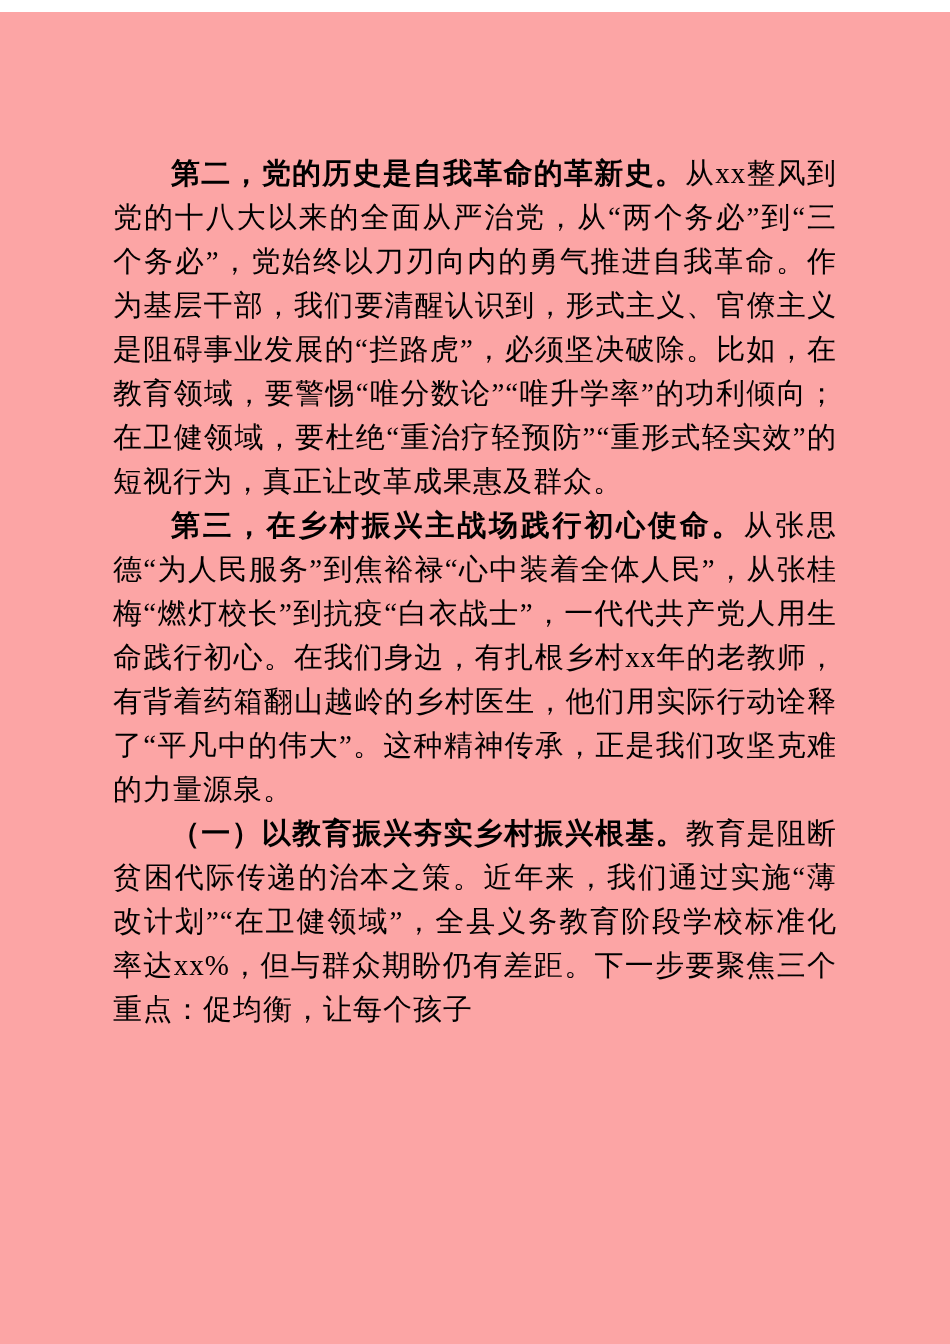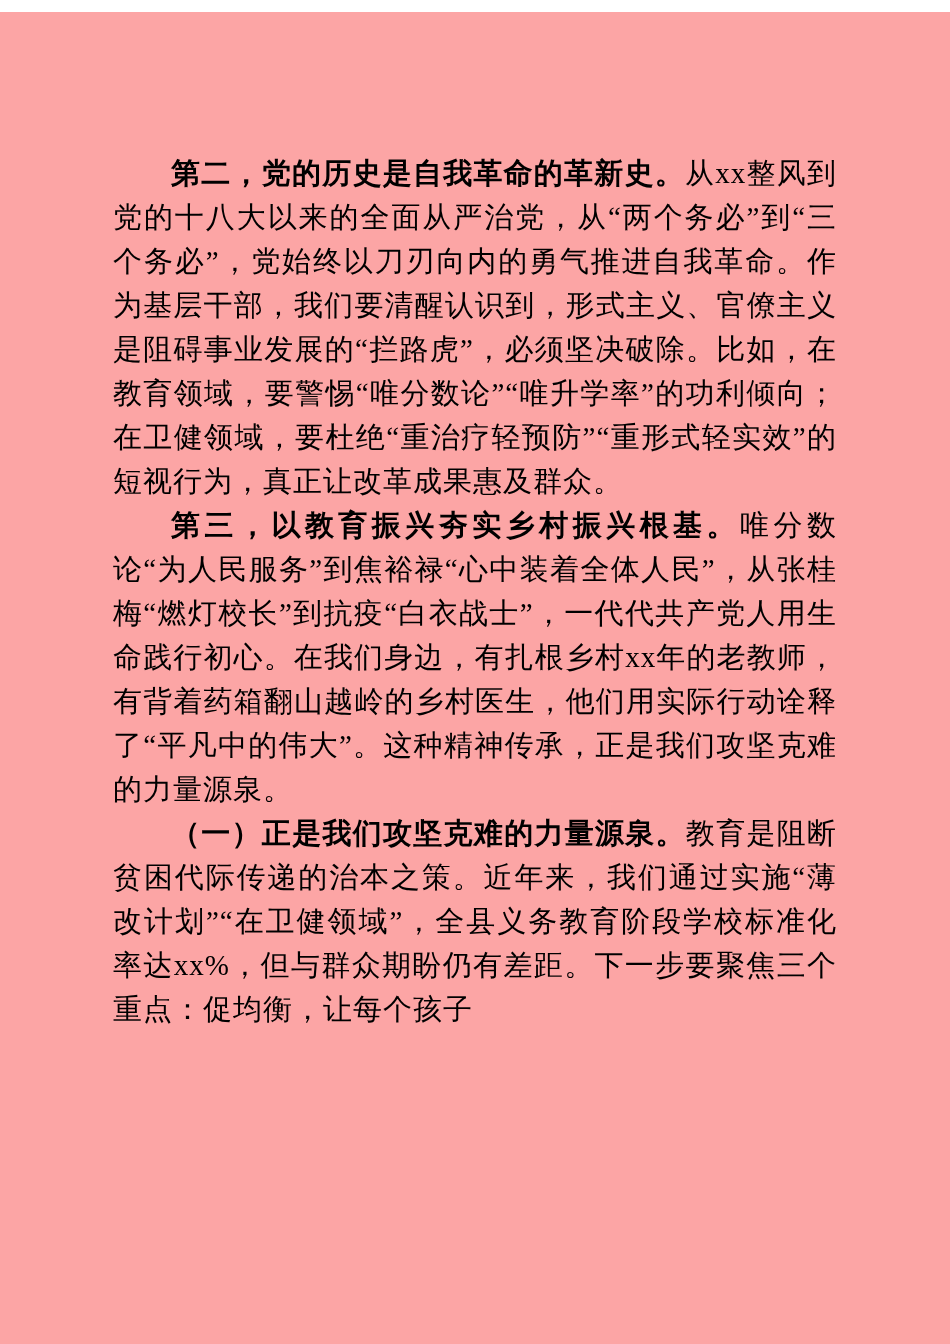--- a/index.html
+++ b/index.html
@@ -35,16 +35,16 @@
   .content .lead {
     font-weight: bold;
   }
 </style>
 </head>
 <body>
 
 <div class="page">
   <div class="content">
       <p class="body"><span class="lead">第二，党的历史是自我革命的革新史。</span><span>从xx整风到党的十八大以来的全面从严治党，从“两个务必”到“三个务必”，党始终以刀刃向内的勇气推进自我革命。作为基层干部，我们要清醒认识到，形式主义、官僚主义是阻碍事业发展的“拦路虎”，必须坚决破除。比如，在教育领域，要警惕“唯分数论”“唯升学率”的功利倾向；在卫健领域，要杜绝“重治疗轻预防”“重形式轻实效”的短视行为，真正让改革成果惠及群众。</span></p>
-      <p class="body"><span class="lead">第三，以教育振兴夯实乡村振兴根基。</span><span>唯分数论“为人民服务”到焦裕禄“心中装着全体人民”，从张桂梅“燃灯校长”到抗疫“白衣战士”，一代代共产党人用生命践行初心。在我们身边，有扎根乡村xx年的老教师，有背着药箱翻山越岭的乡村医生，他们用实际行动诠释了“平凡中的伟大”。这种精神传承，正是我们攻坚克难的力量源泉。</span></p>
-      <p class="body"><span class="lead">（一）正是我们攻坚克难的力量源泉。</span><span>教育是阻断贫困代际传递的治本之策。近年来，我们通过实施“薄改计划”“在卫健领域”，全县义务教育阶段学校标准化率达xx%，但与群众期盼仍有差距。下一步要聚焦三个重点：促均衡，让每个孩子</span></p>
+      <p class="body"><span class="lead">第三，在乡村振兴主战场践行初心使命。</span><span>从张思德“为人民服务”到焦裕禄“心中装着全体人民”，从张桂梅“燃灯校长”到抗疫“白衣战士”，一代代共产党人用生命践行初心。在我们身边，有扎根乡村xx年的老教师，有背着药箱翻山越岭的乡村医生，他们用实际行动诠释了“平凡中的伟大”。这种精神传承，正是我们攻坚克难的力量源泉。</span></p>
+      <p class="body"><span class="lead">（一）以教育振兴夯实乡村振兴根基。</span><span>教育是阻断贫困代际传递的治本之策。近年来，我们通过实施“薄改计划”“在卫健领域”，全县义务教育阶段学校标准化率达xx%，但与群众期盼仍有差距。下一步要聚焦三个重点：促均衡，让每个孩子</span></p>
     </div>
 </div>
 
 </body></html>

